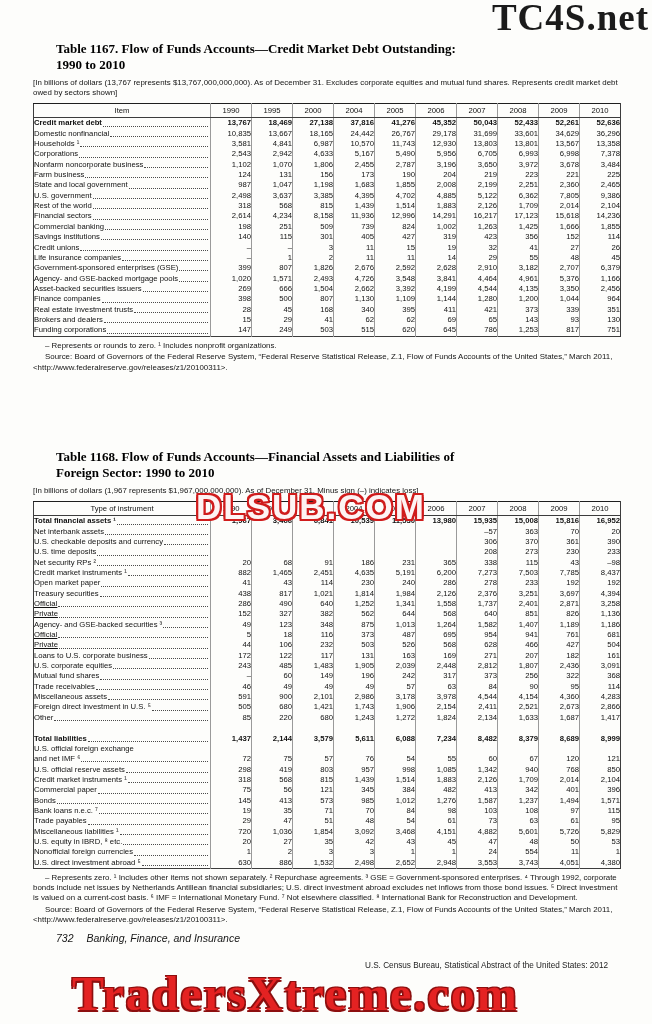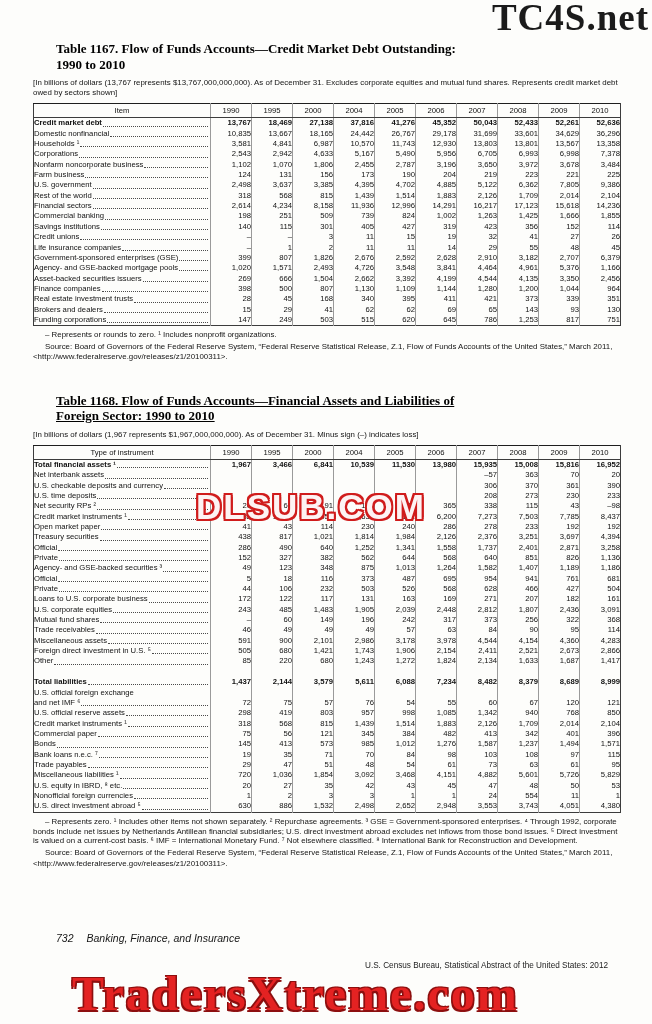--- a/index.html
+++ b/index.html
@@ -8,21 +8,21 @@
     position:relative; width:652px; height:1024px; background:#fdfdfb;
     font-family:"Liberation Sans", sans-serif; color:#111; overflow:hidden;
   }
   .content { position:absolute; left:33px; top:0; width:588px; }
 
   .tbl-title {
     font-family:"Liberation Serif", serif; font-weight:700; font-size:13px;
     line-height:1.2; color:#000; padding-left:23px;
   }
   .t1 .tbl-title { margin-top:41px; }
-  .t2 .tbl-title { margin-top:30px;text-decoration:underline; }
+  .t2 .tbl-title { margin-top:76px; }
   .note { margin-top:6px; font-size:7.9px; line-height:1.28; color:#141414; }
   .mount { margin-top:5px; }
 
   table.stat {
     width:100%; border-collapse:collapse; table-layout:fixed;
     border:1px solid #3c3c3c; border-top:1.5px solid #1e1e1e;
   }
   table.stat col.c-item { width:177px; }
   table.stat th {
     font-size:7.7px; font-weight:400; text-align:center; height:14px;
@@ -31,21 +31,21 @@
   table.stat th:first-child { border-left:none; }
   table.stat td {
     height:10.35px; font-size:7.7px; line-height:10.3px; padding:0;
     border-left:1px solid #9a9a9a; white-space:nowrap; overflow:hidden;
   }
   table.stat td:first-child { border-left:none; }
   td.num { text-align:right; padding-right:3px; }
   td.lab .lw { display:flex; align-items:flex-end; }
   td.lab .lt { white-space:nowrap; }
   .dots { flex:1 1 auto; min-width:3px; margin:0 2px 2px 1px; border-bottom:1px dotted #4a4a4a; height:7px; }
-  .ind0 { padding-left:2px; } .ind1 { padding-left:9px; } .ind2 { padding-left:16px; }
+  .ind0 { padding-left:2px; } .ind1 { padding-left:9px; } .ind2 { padding-left:16px;text-decoration:underline; }
   .b { font-weight:700; }
 
   .fnote { margin-top:4px; font-size:7.9px; line-height:1.26; text-indent:12px; color:#141414; }
   .src   { margin-top:2px; font-size:7.9px; line-height:1.3;  text-indent:12px; color:#141414; }
 
   .footer-line { position:absolute; left:56px; top:932px; font-size:10.5px; color:#161616;font-style:italic; }
   .footer-line .pgnum { margin-right:13px; }
   .credit { position:absolute; right:44px; top:961px; font-size:8.2px; color:#222; }
 
   .wm { position:absolute; z-index:5; pointer-events:none; }
@@ -218,20 +218,38 @@
                 <td class="num">190</td>
                 <td class="num">204</td>
                 <td class="num">219</td>
                 <td class="num">223</td>
                 <td class="num">221</td>
                 <td class="num">225</td>
               </tr>
               <tr>
                 <td class="lab ind1">
                   <div class="lw">
+                    <span class="lt">State and local government</span>
+                    <span class="dots"></span>
+                  </div>
+                </td>
+                <td class="num">987</td>
+                <td class="num">1,047</td>
+                <td class="num">1,198</td>
+                <td class="num">1,683</td>
+                <td class="num">1,855</td>
+                <td class="num">2,008</td>
+                <td class="num">2,199</td>
+                <td class="num">2,251</td>
+                <td class="num">2,360</td>
+                <td class="num">2,465</td>
+              </tr>
+              <tr>
+                <td class="lab ind1">
+                  <div class="lw">
                     <span class="lt">U.S. government</span>
                     <span class="dots"></span>
                   </div>
                 </td>
                 <td class="num">2,498</td>
                 <td class="num">3,637</td>
                 <td class="num">3,385</td>
                 <td class="num">4,395</td>
                 <td class="num">4,702</td>
                 <td class="num">4,885</td>

